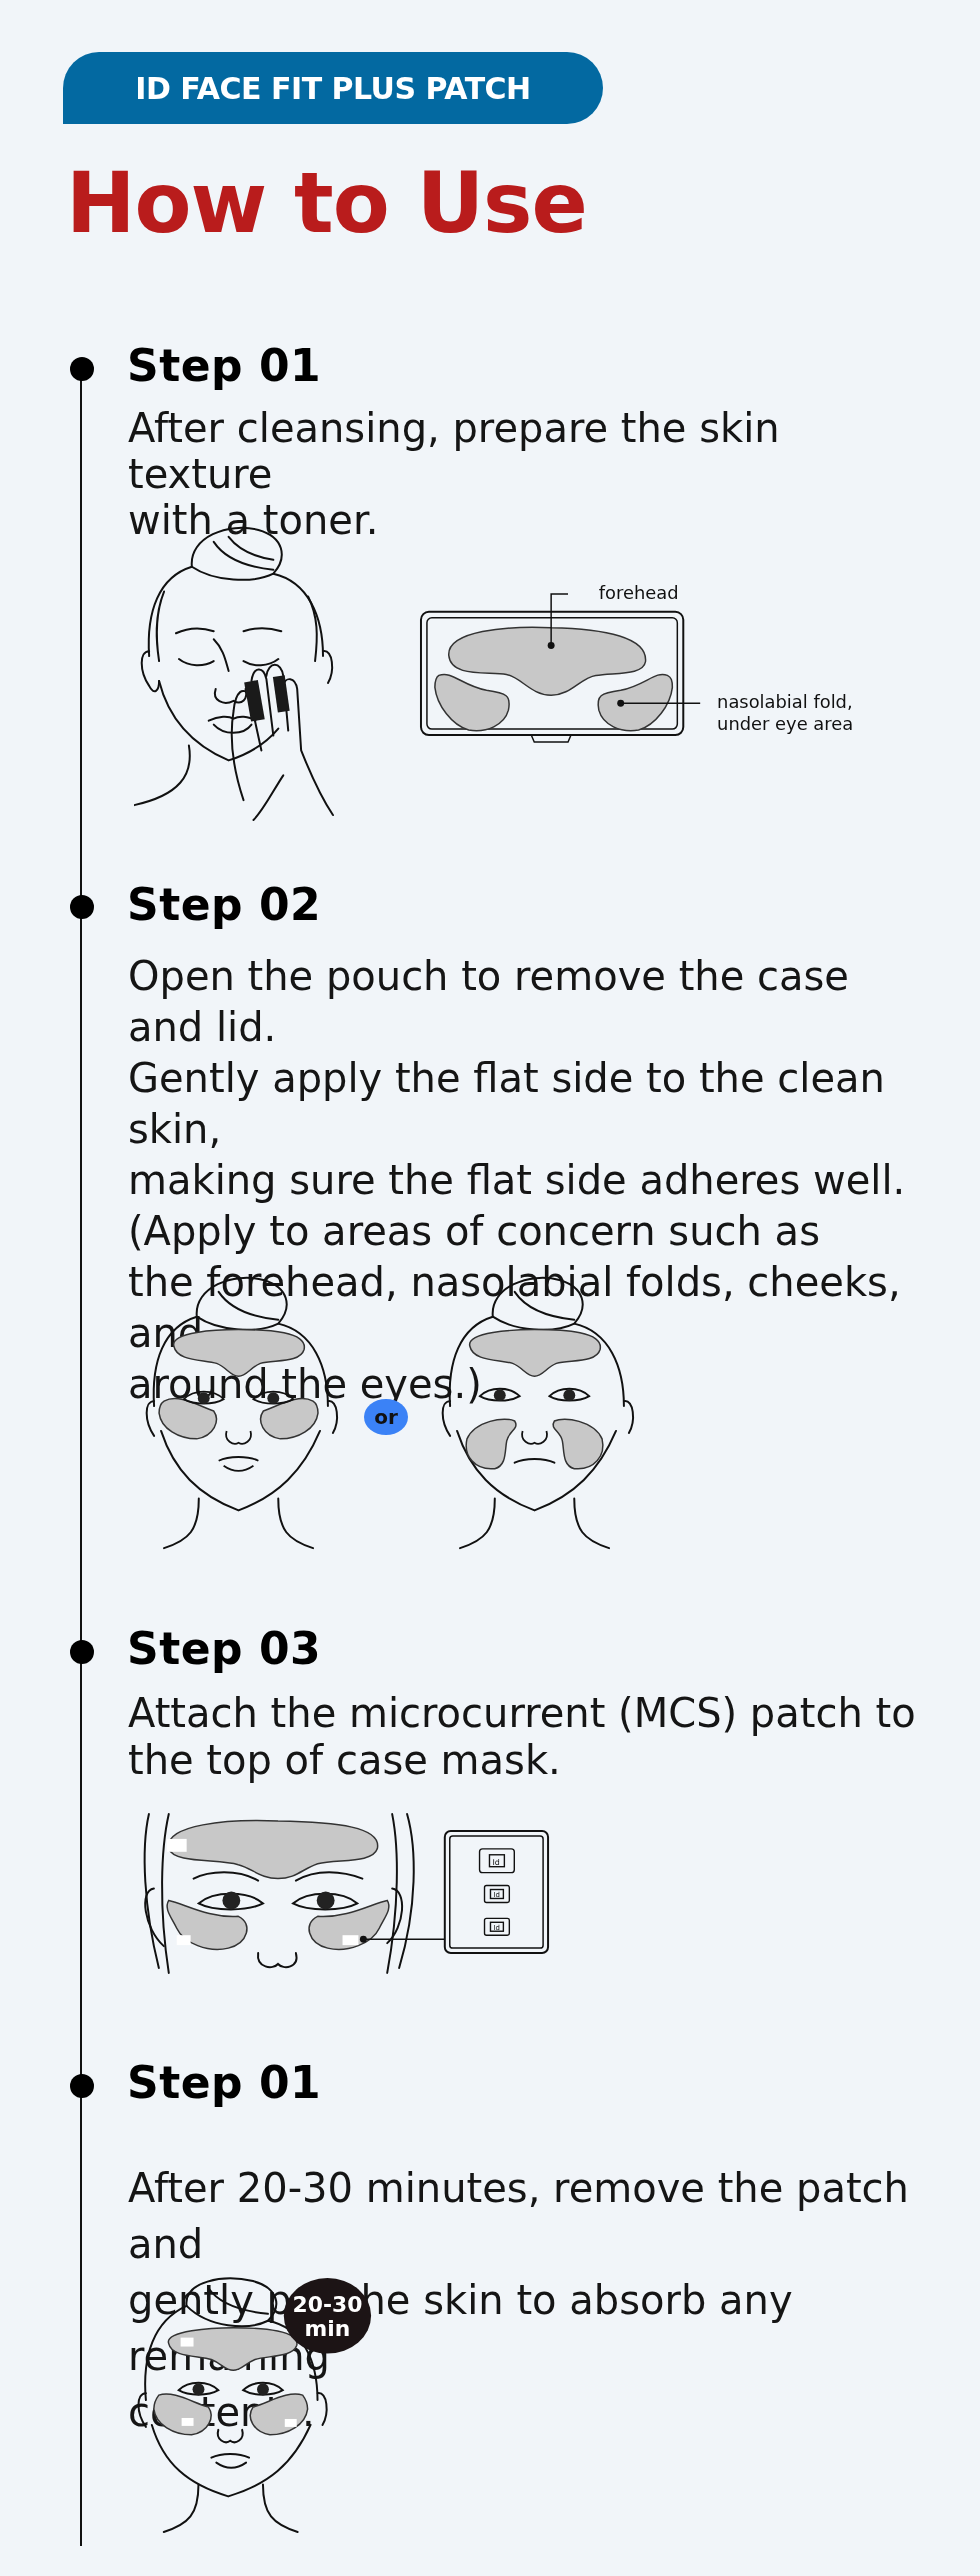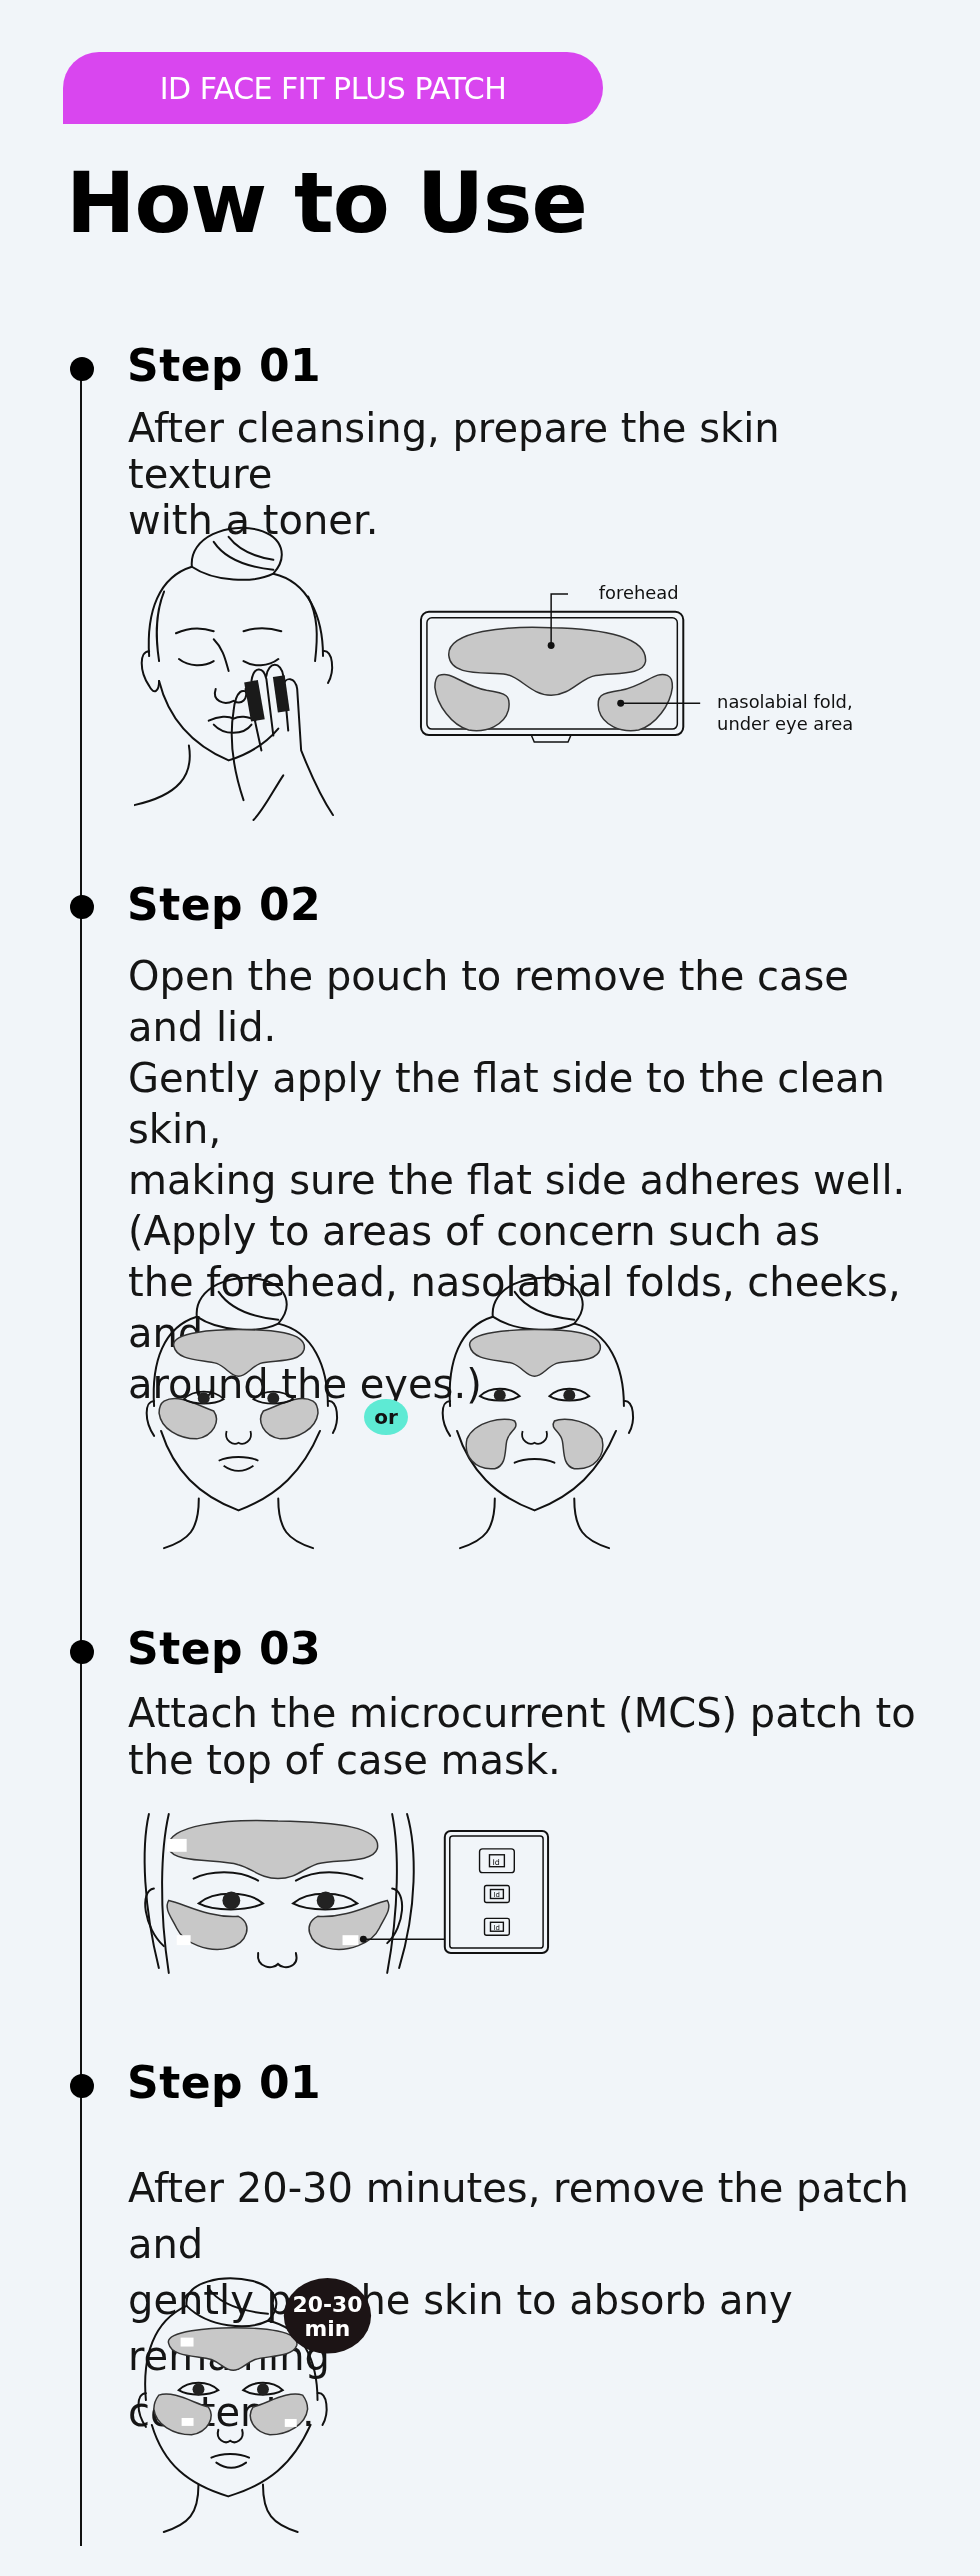--- a/index.html
+++ b/index.html
@@ -4,30 +4,30 @@
 <style>
   html, body { margin: 0; padding: 0; }
   body {
     width: 981px; height: 2576px; position: relative; overflow: hidden;
     background: #f1f5f9;
     font-family: "Liberation Sans", "DejaVu Sans", sans-serif;
     color: #111;
   }
   .banner {
     position: absolute; left: 63px; top: 52px; width: 540px; height: 72px;
-    background: #d946ef; color: #fff;
+    background: #0369a1; color: #fff;
     border-radius: 36px 36px 36px 0;
     display: flex; align-items: center; justify-content: center;
     font-family: "DejaVu Sans", sans-serif; font-size: 30px; letter-spacing: -0.5px;
-    font-weight: normal;
+    font-weight: bold;
   }
   .title {
     position: absolute; left: 66px; top: 149px; margin: 0;
     font-family: "DejaVu Sans", sans-serif; font-weight: bold;
-    font-size: 83px; color: #000000; letter-spacing: -1px; line-height: 109px;
+    font-size: 83px; color: #b91c1c; letter-spacing: -1px; line-height: 109px;
   }
   .timeline { position: absolute; left: 80px; top: 369px; width: 2px; height: 2177px; background: #111; }
   .dot { position: absolute; left: 70px; width: 24px; height: 24px; border-radius: 50%; background: #000; }
   .step-title {
     position: absolute; left: 127px; margin: 0;
     font-family: "DejaVu Sans", sans-serif; font-weight: bold; font-size: 44px; color: #000000;
     line-height: 50px; letter-spacing: 0.5px;
   }
   .step-body {
     position: absolute; left: 128px; margin: 0; width: 795px;
@@ -140,21 +140,21 @@
     <path d="M45 128 C55 118 75 118 85 128 C75 134 55 134 45 128 Z"></path>
     <path d="M115 128 C125 118 145 118 155 128 C145 134 125 134 115 128 Z"></path>
     <path d="M88 160 C85 170 95 175 100 172 C105 175 115 170 112 160"></path>
     <path d="M80 190 C90 185 110 185 120 190"></path>
     <path d="M85 195 C95 202 105 202 115 195"></path>
   </g>
   <circle cx="65" cy="127" r="6" fill="#222"></circle>
   <circle cx="135" cy="127" r="6" fill="#222"></circle>
 </svg>
 
-<div class="illus" style="left:364px; top:1399px; width:44px; height:36px; border-radius:50%; background:#5eead4; display:flex; align-items:center; justify-content:center; font-family:'DejaVu Sans',sans-serif; font-weight:bold; font-size:20px; color:#111;">
+<div class="illus" style="left:364px; top:1399px; width:44px; height:36px; border-radius:50%; background:#3b82f6; display:flex; align-items:center; justify-content:center; font-family:'DejaVu Sans',sans-serif; font-weight:bold; font-size:20px; color:#111;">
   <span>or</span>
 </div>
 
 <svg class="illus" style="left:435px; top:1272px" width="209" height="293" viewBox="0 0 210 295">
   <g fill="none" stroke="#111" stroke-width="2" stroke-linecap="round">
     <path d="M58 45 C55 15 95 0 125 8 C150 15 155 35 140 52 C120 62 80 60 58 45 Z"></path>
     <path d="M80 20 C90 35 110 45 140 48"></path>
     <path d="M58 45 C25 55 12 90 15 135"></path>
     <path d="M140 52 C175 60 190 95 190 135"></path>
     <path d="M15 130 C5 130 5 150 15 165"></path>

